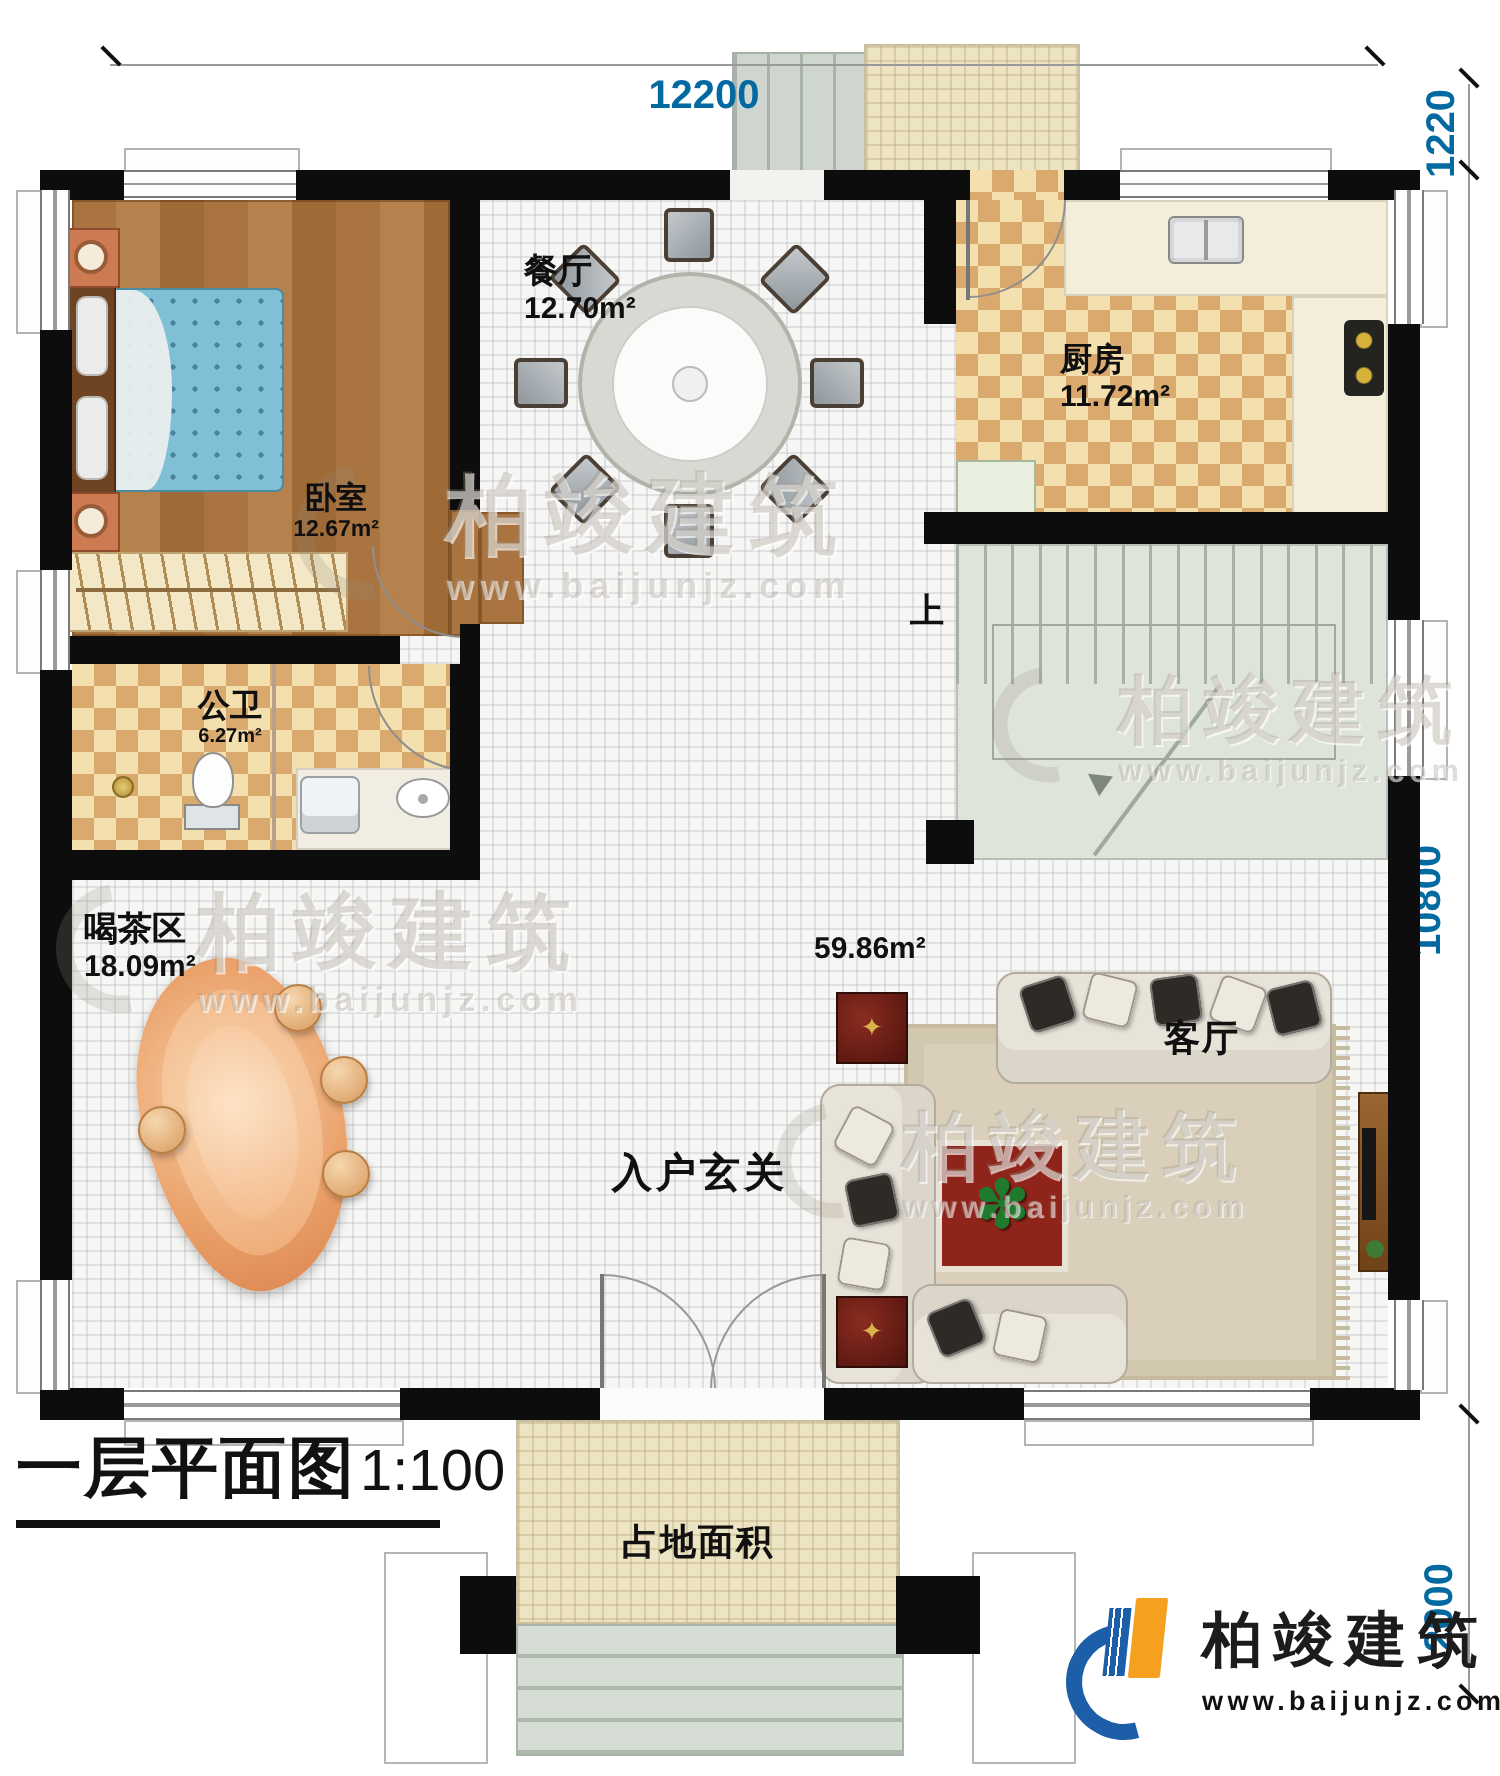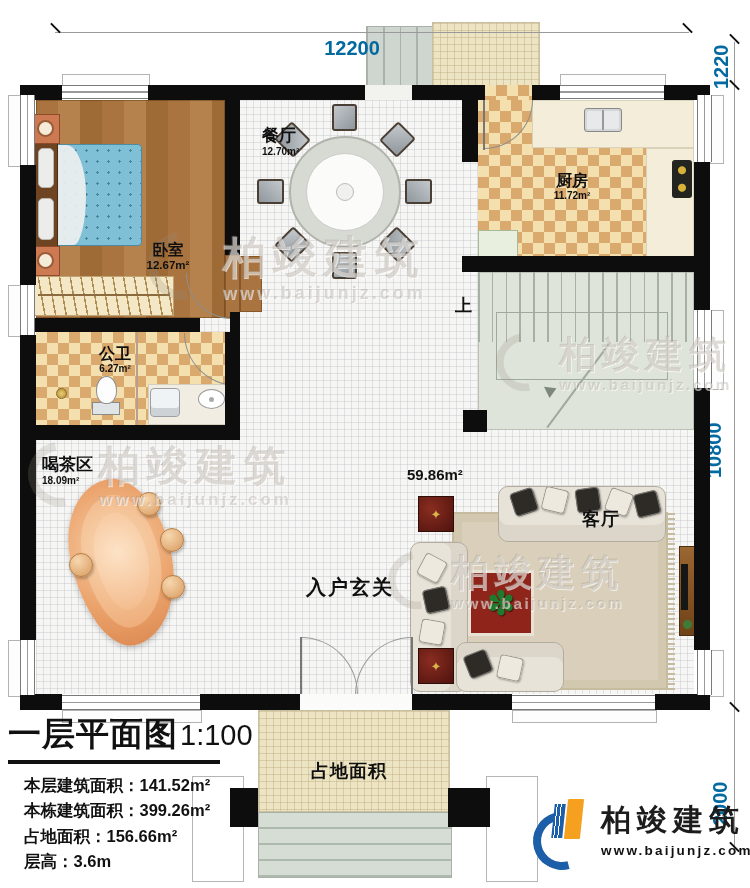--- a/index.html
+++ b/index.html
@@ -42,21 +42,21 @@
   .fur{position:absolute;z-index:10;box-sizing:border-box;}
   .pil{position:absolute;z-index:11;width:24px;height:24px;background:#2e2b27;border-radius:4px;
        box-shadow:inset 0 0 0 1px rgba(255,255,255,.35),1px 1px 2px rgba(0,0,0,.35);}
   .pil.lt{background:#eee9df;box-shadow:inset 0 0 0 1px #9b958a,1px 1px 2px rgba(0,0,0,.3);}
   .chair{position:absolute;z-index:10;width:25px;height:27px;border:2px solid #4a3f35;border-radius:3px;
          background:linear-gradient(135deg,#c3c8cc,#8f979c);box-sizing:border-box;}
   .stool{position:absolute;z-index:10;width:22px;height:22px;border-radius:50%;border:1px solid #b87e44;
          background:radial-gradient(circle at 35% 30%,#f6d7ae,#d89a5f);box-shadow:1px 2px 3px rgba(0,0,0,.25);}
   
   .lab{position:absolute;z-index:50;font-weight:bold;color:#101010;line-height:1.15;}
-  .lab .area{font-size:10px;}
+  .lab .area{font-size:15px;}
   
   .wm{position:absolute;z-index:40;display:flex;align-items:center;gap:6px;pointer-events:none;}
   .wm-swoosh{width:50px;height:50px;border:9px solid rgba(150,142,130,.22);border-radius:50%;
              border-top-color:transparent;border-right-color:transparent;transform:rotate(35deg);}
   .wm-brand{font-size:44px;font-weight:900;letter-spacing:7px;color:rgba(152,144,132,.32);
             text-shadow:1px 1px 0 rgba(255,255,255,.65);white-space:nowrap;}
   .wm-url{font-size:18px;font-weight:800;letter-spacing:3px;color:rgba(152,144,132,.30);
           text-align:center;margin-top:-4px;text-shadow:1px 1px 0 rgba(255,255,255,.6);}
   
   .dimline{position:absolute;background:#9a9a9a;z-index:3;}
@@ -297,21 +297,21 @@
   </div>
 
   <div class="lab" style="left:262px;top:126px;">
     <div style="font-size:17px;">餐厅</div>
     <div class="area">12.70m²</div>
   </div>
   <div class="lab" style="left:132px;top:241px;width:72px;text-align:center;">
     <div style="font-size:15.5px;">卧室</div>
     <div class="area" style="font-size:11.5px;">12.67m²</div>
   </div>
-  <div class="lab" style="left:530px;top:172px;width:84px;text-align:center;">
+  <div class="lab" style="left:530px;top:172px;width:84px;">
     <div style="font-size:16px;">厨房</div>
     <div class="area">11.72m²</div>
   </div>
   <div class="lab" style="left:80px;top:345px;width:70px;text-align:center;">
     <div style="font-size:16px;">公卫</div>
     <div class="area" style="font-size:10px;">6.27m²</div>
   </div>
   <div class="lab" style="left:42px;top:455px;">
     <div style="font-size:17px;">喝茶区</div>
     <div class="area">18.09m²</div>
@@ -321,26 +321,20 @@
   <div class="lab" style="left:306px;top:576px;font-size:20px;letter-spacing:2px;">入户玄关</div>
   <div class="lab" style="left:311px;top:761px;font-size:18px;letter-spacing:1px;">占地面积</div>
   <div class="lab" style="left:455px;top:296px;font-size:17px;">上</div>
 
   <div class="tblock">
     <div class="tb-head">
       <span class="tb-title">一层平面图</span>
       <span class="tb-scale">1:100</span>
     </div>
     <div class="tb-rule"></div>
-    <div class="tb-rows">
-      <div class="tb-row"><span>本层建筑面积：</span><span>141.52m²</span></div>
-      <div class="tb-row"><span>本栋建筑面积：</span><span>399.26m²</span></div>
-      <div class="tb-row"><span>占地面积：</span><span>156.66m²</span></div>
-      <div class="tb-row"><span>层高：</span><span>3.6m</span></div>
-    </div>
   </div>
 
   <div class="logo">
     <div class="lg-ico">
       <div class="lg-swoosh"></div>
       <div class="lg-tb"></div>
       <div class="lg-to"></div>
     </div>
     <div class="lg-txt">
       <div class="lg-brand">柏竣建筑</div>

